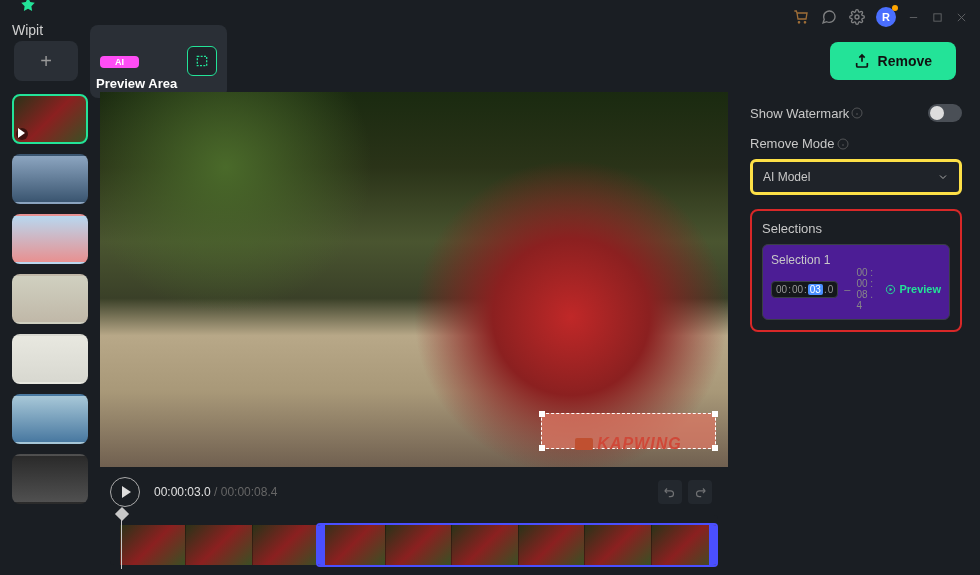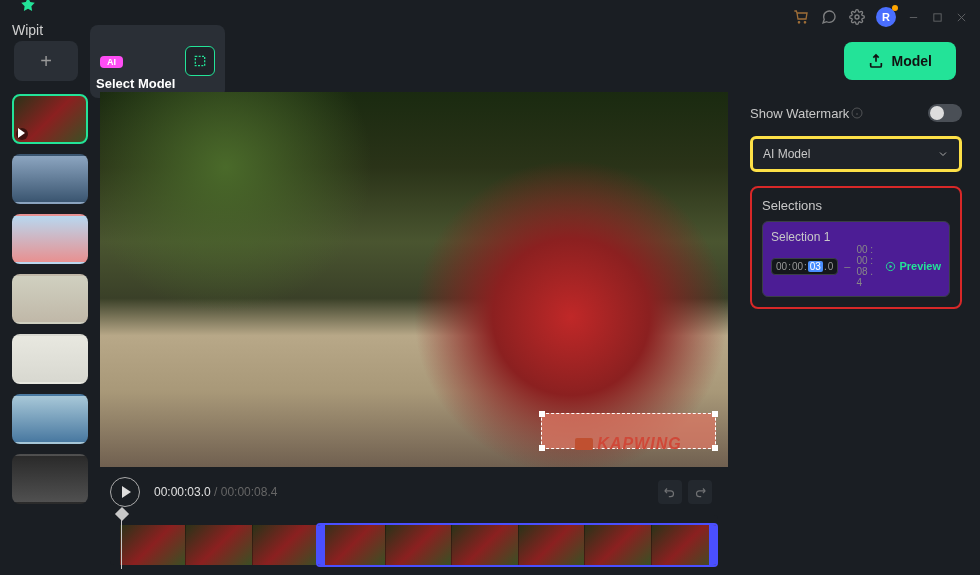--- a/index.html
+++ b/index.html
@@ -16,21 +16,21 @@
     .titlebar-icon { width: 18px; height: 18px; cursor: pointer; opacity: 0.7; display: flex; align-items: center; justify-content: center; }
     .avatar { width: 20px; height: 20px; border-radius: 50%; background: #4a6fff; color: #fff; font-size: 11px; font-weight: 600; display: flex; align-items: center; justify-content: center; position: relative; }
     .avatar::after { content: ''; position: absolute; top: -2px; right: -2px; width: 6px; height: 6px; background: #ffa500; border-radius: 50%; }
     .win-control { width: 14px; height: 14px; cursor: pointer; opacity: 0.5; display: flex; align-items: center; justify-content: center; }
     
     
     .toolbar { display: flex; align-items: center; justify-content: space-between; height: 54px; padding: 0 24px 0 14px; }
     .toolbar-left { display: flex; align-items: center; gap: 12px; }
     .add-btn { width: 64px; height: 40px; background: #2a2f36; border-radius: 8px; display: flex; align-items: center; justify-content: center; cursor: pointer; font-size: 20px; color: #999; }
     .select-area-btn { display: flex; align-items: center; gap: 10px; background: #2a2f36; border-radius: 8px; padding: 7px 10px; cursor: pointer; }
-    .ai-badge { background: #ff4df5; color: #fff; font-size: 9px; font-weight: 700; padding: 1px 7px; border-radius: 4px; position: relative; top: -8px; margin-top: 32px; }
+    .ai-badge { background: #ff4df5; color: #fff; font-size: 9px; font-weight: 700; padding: 1px 15px; border-radius: 4px; position: relative; top: -8px; margin-top: 32px; }
     .select-area-text { font-size: 13px; font-weight: 600; color: #fff; margin-left: -4px; }
     .crop-icon-box { width: 30px; height: 30px; background: #1f2329; border: 1px solid #23e398; border-radius: 6px; display: flex; align-items: center; justify-content: center; }
     .export-btn { background: #23e398; color: #111; font-weight: 700; font-size: 14px; padding: 11px 24px; border-radius: 8px; display: flex; align-items: center; gap: 8px; cursor: pointer; }
     
     
     .main { display: flex; flex: 1; min-height: 0; }
     
     
     .sidebar { width: 100px; display: flex; flex-direction: column; gap: 10px; padding: 6px 12px 10px 12px; overflow-y: auto; }
     .thumb { width: 76px; height: 50px; border-radius: 8px; background: #333; position: relative; cursor: pointer; border: 2px solid transparent; background-size: cover; background-position: center; }
@@ -157,34 +157,34 @@
       </div>
     </div>
   </div>
 
   <div class="toolbar">
     <div class="toolbar-left">
       <div class="add-btn">+</div>
       <div class="select-area-btn">
         <div style="display:flex;flex-direction:column;align-items:flex-start;">
           <span class="ai-badge">AI</span>
-          <span class="select-area-text">Select Model</span>
+          <span class="select-area-text">Preview Area</span>
         </div>
         <div class="crop-icon-box">
           <svg viewBox="0 0 24 24" width="16" height="16" fill="none" stroke="#23e398" stroke-width="2">
               <rect x="5" y="5" width="14" height="14" stroke-dasharray="3 2"></rect>
             </svg>
         </div>
       </div>
     </div>
     <div class="export-btn">
       <svg viewBox="0 0 24 24" width="16" height="16" fill="none" stroke="#111" stroke-width="2.5">
           <path d="M12 3v10M8 7l4-4 4 4M4 15v4a2 2 0 002 2h12a2 2 0 002-2v-4"></path>
         </svg>
-      <span>Model</span>
+      <span>Remove</span>
     </div>
   </div>
 
   <div class="main">
     <div class="sidebar">
       <div class="thumb thumb1 active"></div>
       <div class="thumb thumb2"></div>
       <div class="thumb thumb3"></div>
       <div class="thumb thumb4"></div>
       <div class="thumb thumb5"></div>
@@ -259,20 +259,27 @@
               <circle cx="12" cy="12" r="10" fill="none" stroke="#888" stroke-width="2"></circle>
               <path d="M12 8v.01M12 12v4" stroke="#888" stroke-width="2"></path>
             </svg>
         </div>
         <div class="toggle">
           <div class="toggle-knob"></div>
         </div>
       </div>
 
       <div>
+        <div class="panel-label" style="margin-bottom:8px;">
+          <span>Remove Mode</span>
+          <svg class="info-icon" viewBox="0 0 24 24">
+              <circle cx="12" cy="12" r="10" fill="none" stroke="#888" stroke-width="2"></circle>
+              <path d="M12 8v.01M12 12v4" stroke="#888" stroke-width="2"></path>
+            </svg>
+        </div>
         <div class="dropdown">
           <span>AI Model</span>
           <svg viewBox="0 0 24 24" width="12" height="12">
               <path d="M6 9l6 6 6-6" fill="none" stroke="#aaa" stroke-width="2"></path>
             </svg>
         </div>
       </div>
 
       <div class="selections-box">
         <div class="selections-title">Selections</div>

